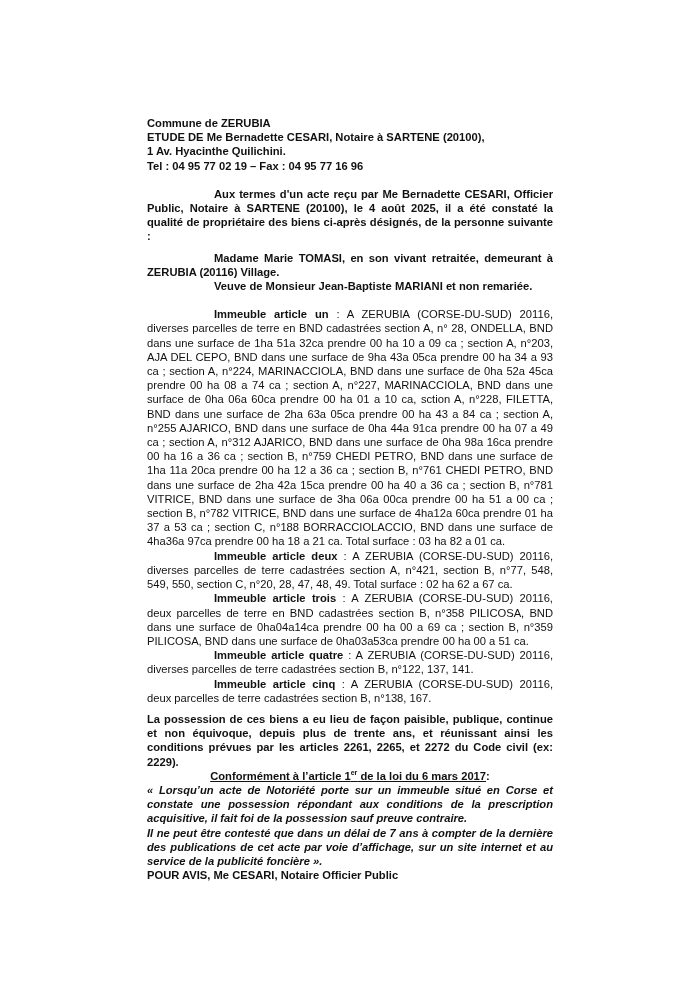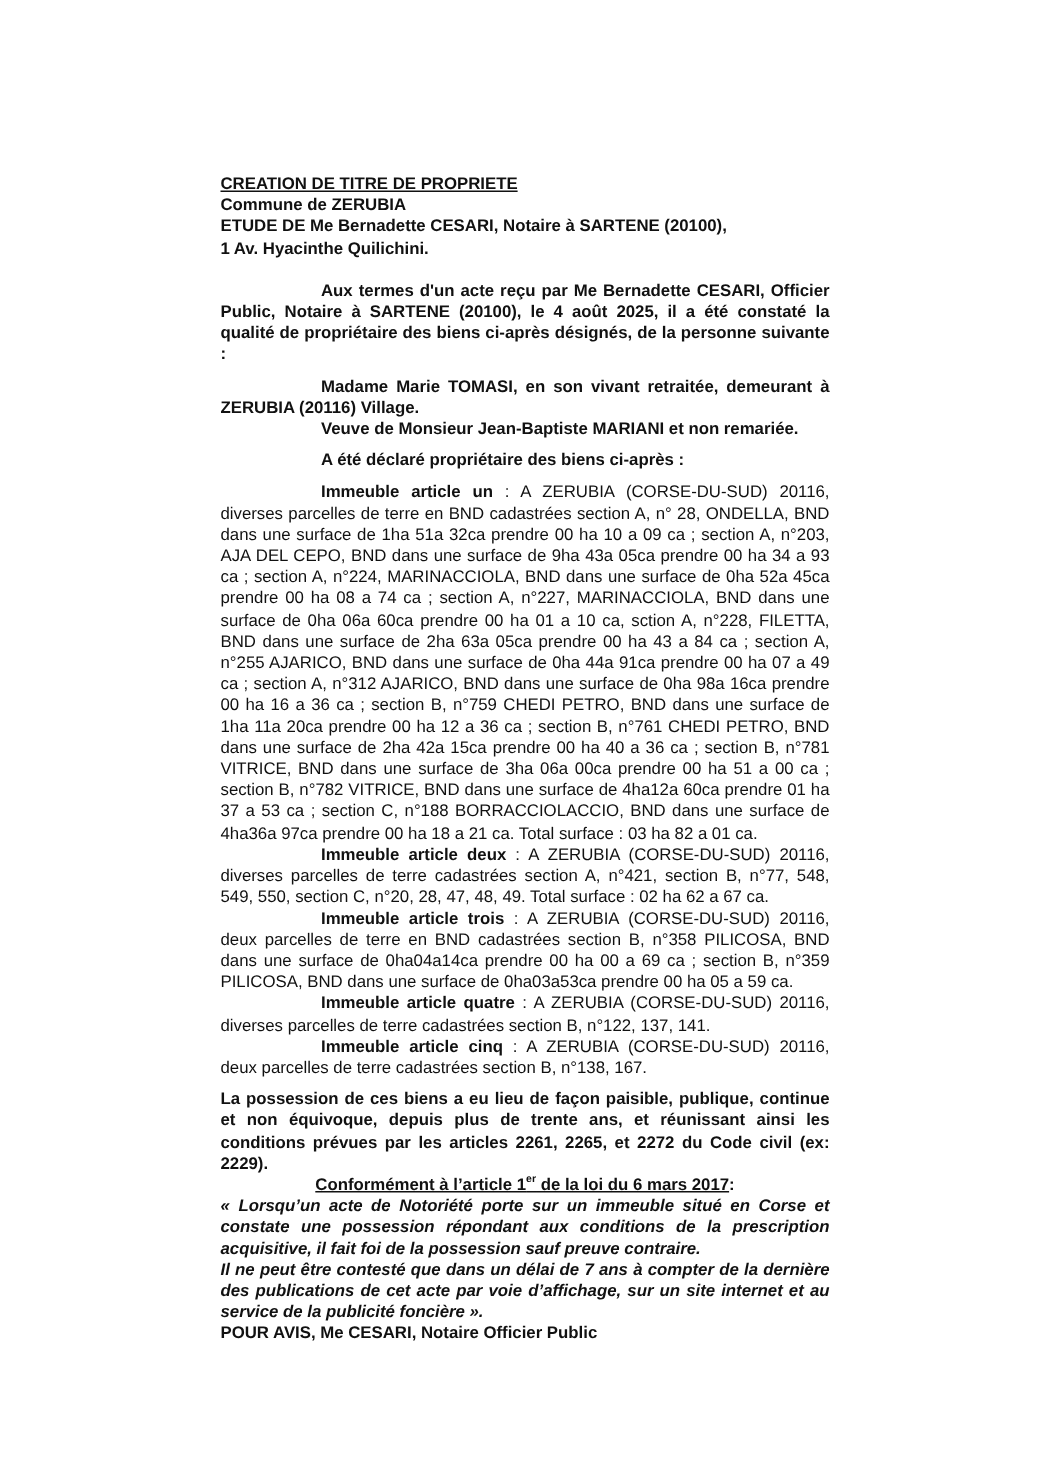--- a/index.html
+++ b/index.html
@@ -16,39 +16,38 @@
     .ind-block { padding-left: 67px; }
     .gap { height: 14px; }
     .gap-s { height: 7px; }
     .center { text-align: center; }
     sup { font-size: 7px; line-height: 0; }
   </style>
 </head>
 <body>
 
 <div class="page">
-  <p class="b u">CREATION DE TITRE DE PROPRIETE</p>
   <p class="b">Commune de ZERUBIA</p>
   <p class="b">ETUDE DE Me Bernadette CESARI, Notaire à SARTENE (20100),</p>
   <p class="b">1 Av. Hyacinthe Quilichini.</p>
+  <p class="b">Tel : 04 95 77 02 19 – Fax : 04 95 77 16 96</p>
 
   <div class="gap"></div>
   <p class="b indent">Aux termes d'un acte reçu par Me Bernadette CESARI, Officier Public, Notaire à SARTENE (20100), le 4 août 2025, il a été constaté la qualité de propriétaire des biens ci-après désignés, de la personne suivante :</p>
 
   <div class="gap-s"></div>
   <p class="b indent">Madame Marie TOMASI, en son vivant retraitée, demeurant à ZERUBIA (20116) Village.</p>
   <p class="b ind-block">Veuve de Monsieur Jean-Baptiste MARIANI et non remariée.</p>
 
   <div class="gap-s"></div>
-  <p class="b ind-block">A été déclaré propriétaire des biens ci-après :</p>
   <div class="gap-s"></div>
 
   <p class="indent"><span class="b">Immeuble article un</span><span> : A ZERUBIA (CORSE-DU-SUD) 20116, diverses parcelles de terre en BND cadastrées section A, n° 28, ONDELLA, BND dans une surface de 1ha 51a 32ca prendre 00 ha 10 a 09 ca ; section A, n°203, AJA DEL CEPO, BND dans une surface de 9ha 43a 05ca prendre 00 ha 34 a 93 ca ; section A, n°224, MARINACCIOLA, BND dans une surface de 0ha 52a 45ca prendre 00 ha 08 a 74 ca ; section A, n°227, MARINACCIOLA, BND dans une surface de 0ha 06a 60ca prendre 00 ha 01 a 10 ca, sction A, n°228, FILETTA, BND dans une surface de 2ha 63a 05ca prendre 00 ha 43 a 84 ca ; section A, n°255 AJARICO, BND dans une surface de 0ha 44a 91ca prendre 00 ha 07 a 49 ca ; section A, n°312 AJARICO, BND dans une surface de 0ha 98a 16ca prendre 00 ha 16 a 36 ca ; section B, n°759 CHEDI PETRO, BND dans une surface de 1ha 11a 20ca prendre 00 ha 12 a 36 ca ; section B, n°761 CHEDI PETRO, BND dans une surface de 2ha 42a 15ca prendre 00 ha 40 a 36 ca ; section B, n°781 VITRICE, BND dans une surface de 3ha 06a 00ca prendre 00 ha 51 a 00 ca ; section B, n°782 VITRICE, BND dans une surface de 4ha12a 60ca prendre 01 ha 37 a 53 ca ; section C, n°188 BORRACCIOLACCIO, BND dans une surface de 4ha36a 97ca prendre 00 ha 18 a 21 ca. Total surface : 03 ha 82 a 01 ca.</span></p>
   <p class="indent"><span class="b">Immeuble article deux</span><span> : A ZERUBIA (CORSE-DU-SUD) 20116, diverses parcelles de terre cadastrées section    A, n°421, section B, n°77, 548, 549, 550, section C, n°20, 28, 47, 48, 49. Total surface : 02 ha 62 a 67 ca.</span></p>
-  <p class="indent"><span class="b">Immeuble article trois</span><span> : A ZERUBIA (CORSE-DU-SUD) 20116, deux parcelles de terre en BND cadastrées section B, n°358      PILICOSA, BND dans une surface de 0ha04a14ca prendre    00 ha 00 a 69 ca ; section B, n°359      PILICOSA, BND dans une surface de 0ha03a53ca prendre 00 ha 05 a 59 ca.</span></p>
+  <p class="indent"><span class="b">Immeuble article trois</span><span> : A ZERUBIA (CORSE-DU-SUD) 20116, deux parcelles de terre en BND cadastrées section B, n°358      PILICOSA, BND dans une surface de 0ha04a14ca prendre    00 ha 00 a 69 ca ; section B, n°359      PILICOSA, BND dans une surface de 0ha03a53ca prendre 00 ha 00 a 51 ca.</span></p>
   <p class="indent"><span class="b">Immeuble article quatre</span><span> : A ZERUBIA (CORSE-DU-SUD) 20116, diverses parcelles de terre cadastrées section B, n°122, 137, 141.</span></p>
   <p class="indent"><span class="b">Immeuble article cinq</span><span> : A ZERUBIA (CORSE-DU-SUD) 20116, deux parcelles de terre cadastrées section B, n°138, 167.</span></p>
 
   <div class="gap-s"></div>
   <p class="b">La possession de ces biens a eu lieu de façon paisible, publique, continue et non équivoque, depuis plus de trente ans, et réunissant ainsi les conditions prévues par les articles 2261, 2265, et 2272 du Code civil (ex: 2229).</p>
   <p class="b center"><span class="u"><span>Conformément à l’article 1</span><sup>er</sup><span> de la loi du 6 mars 2017</span></span><span>:</span></p>
   <p class="b i">« Lorsqu’un acte de Notoriété porte sur un immeuble situé en Corse et constate une possession répondant aux conditions de la prescription acquisitive, il fait foi de la possession sauf preuve contraire.</p>
   <p class="b i">Il ne peut être contesté que dans un délai de 7 ans à compter de la dernière des publications de cet acte par voie d’affichage, sur un site internet et au service de la publicité foncière ».</p>
   <p class="b">POUR AVIS, Me CESARI, Notaire Officier Public</p>
 </div>

